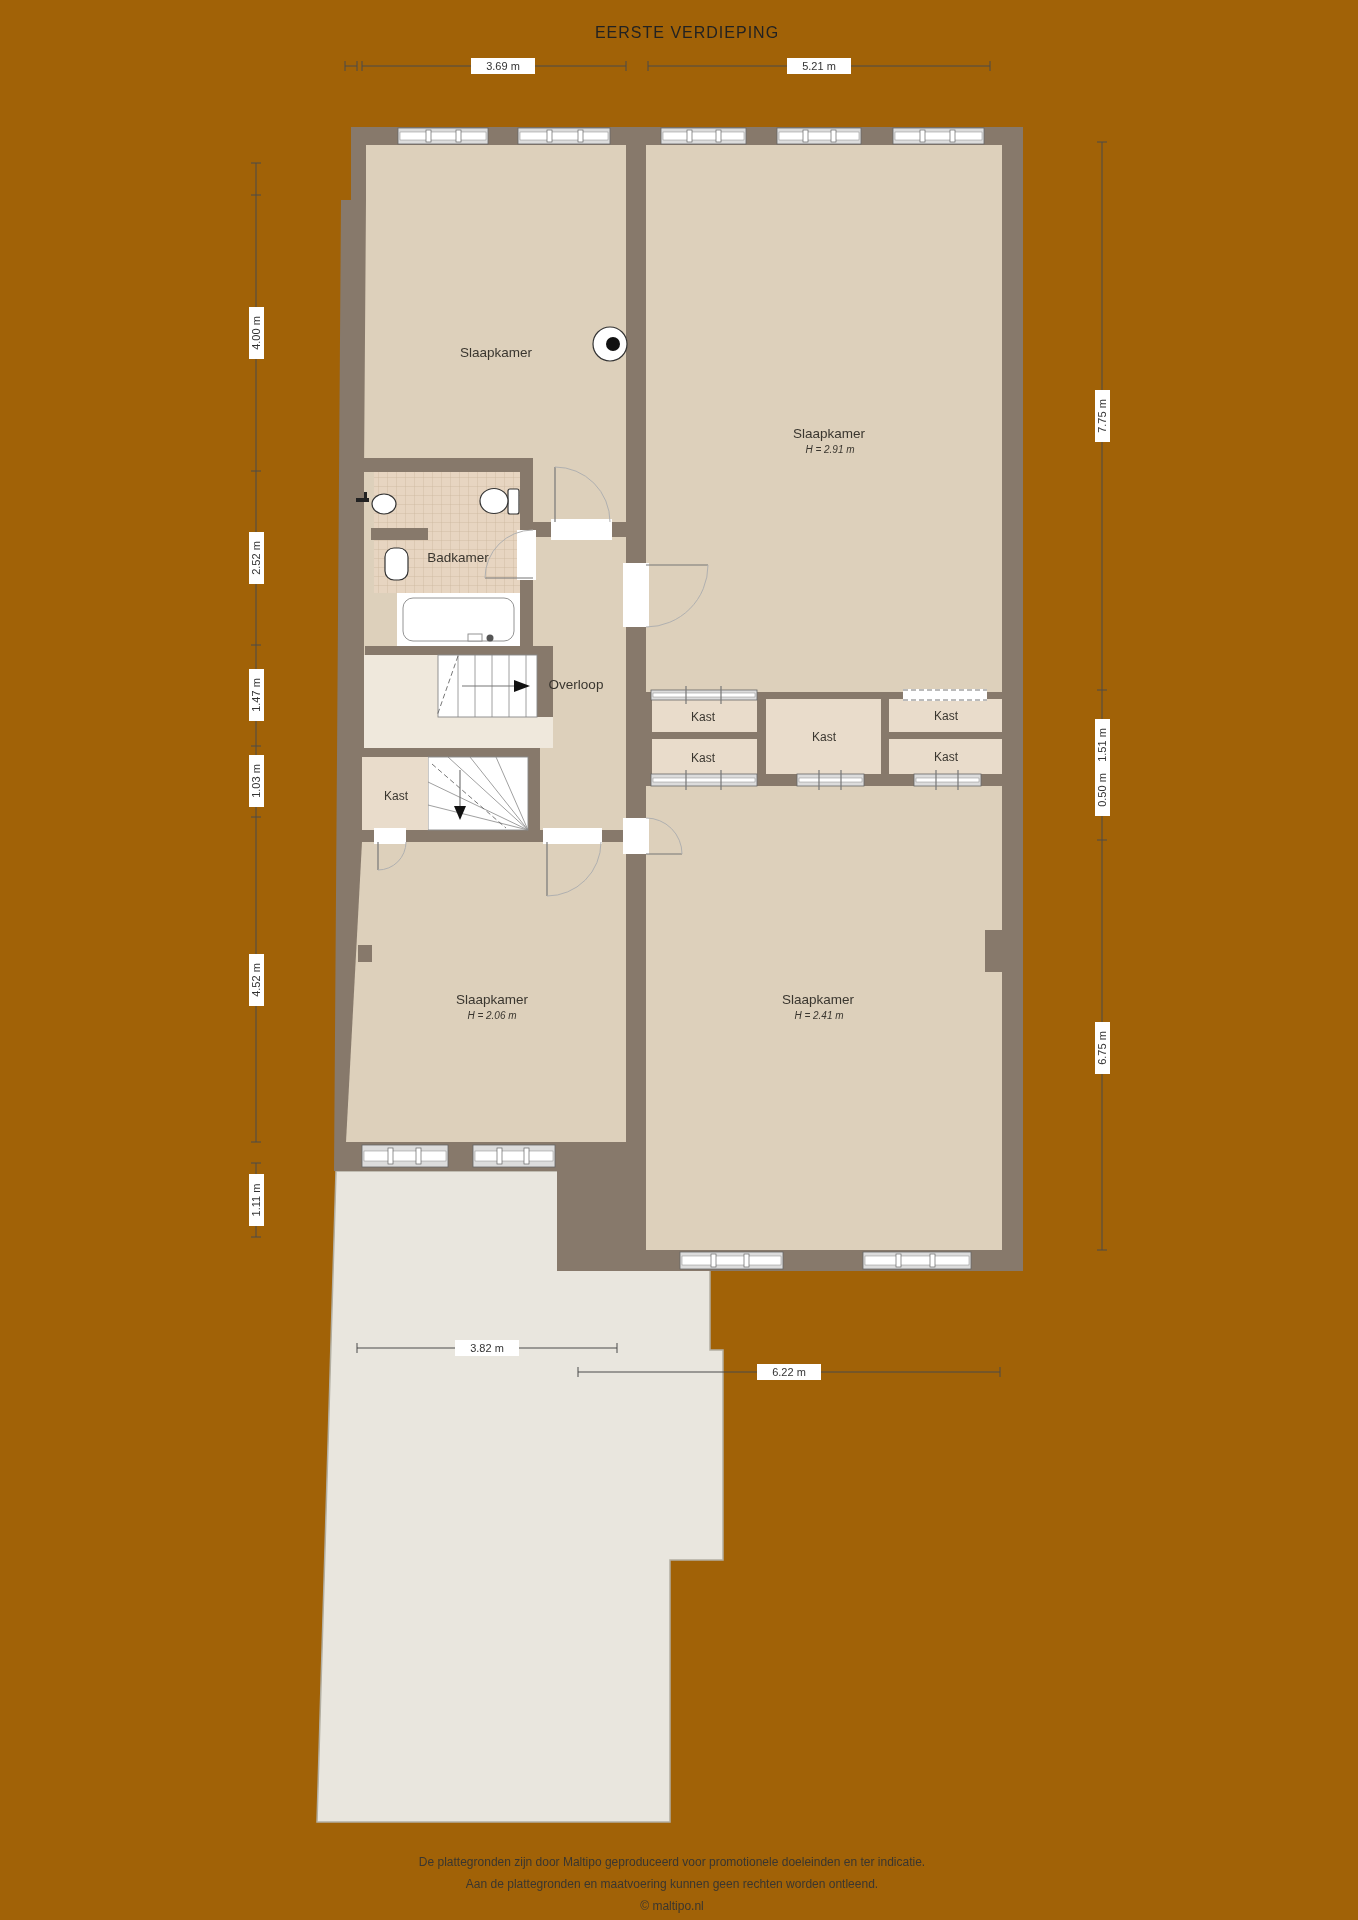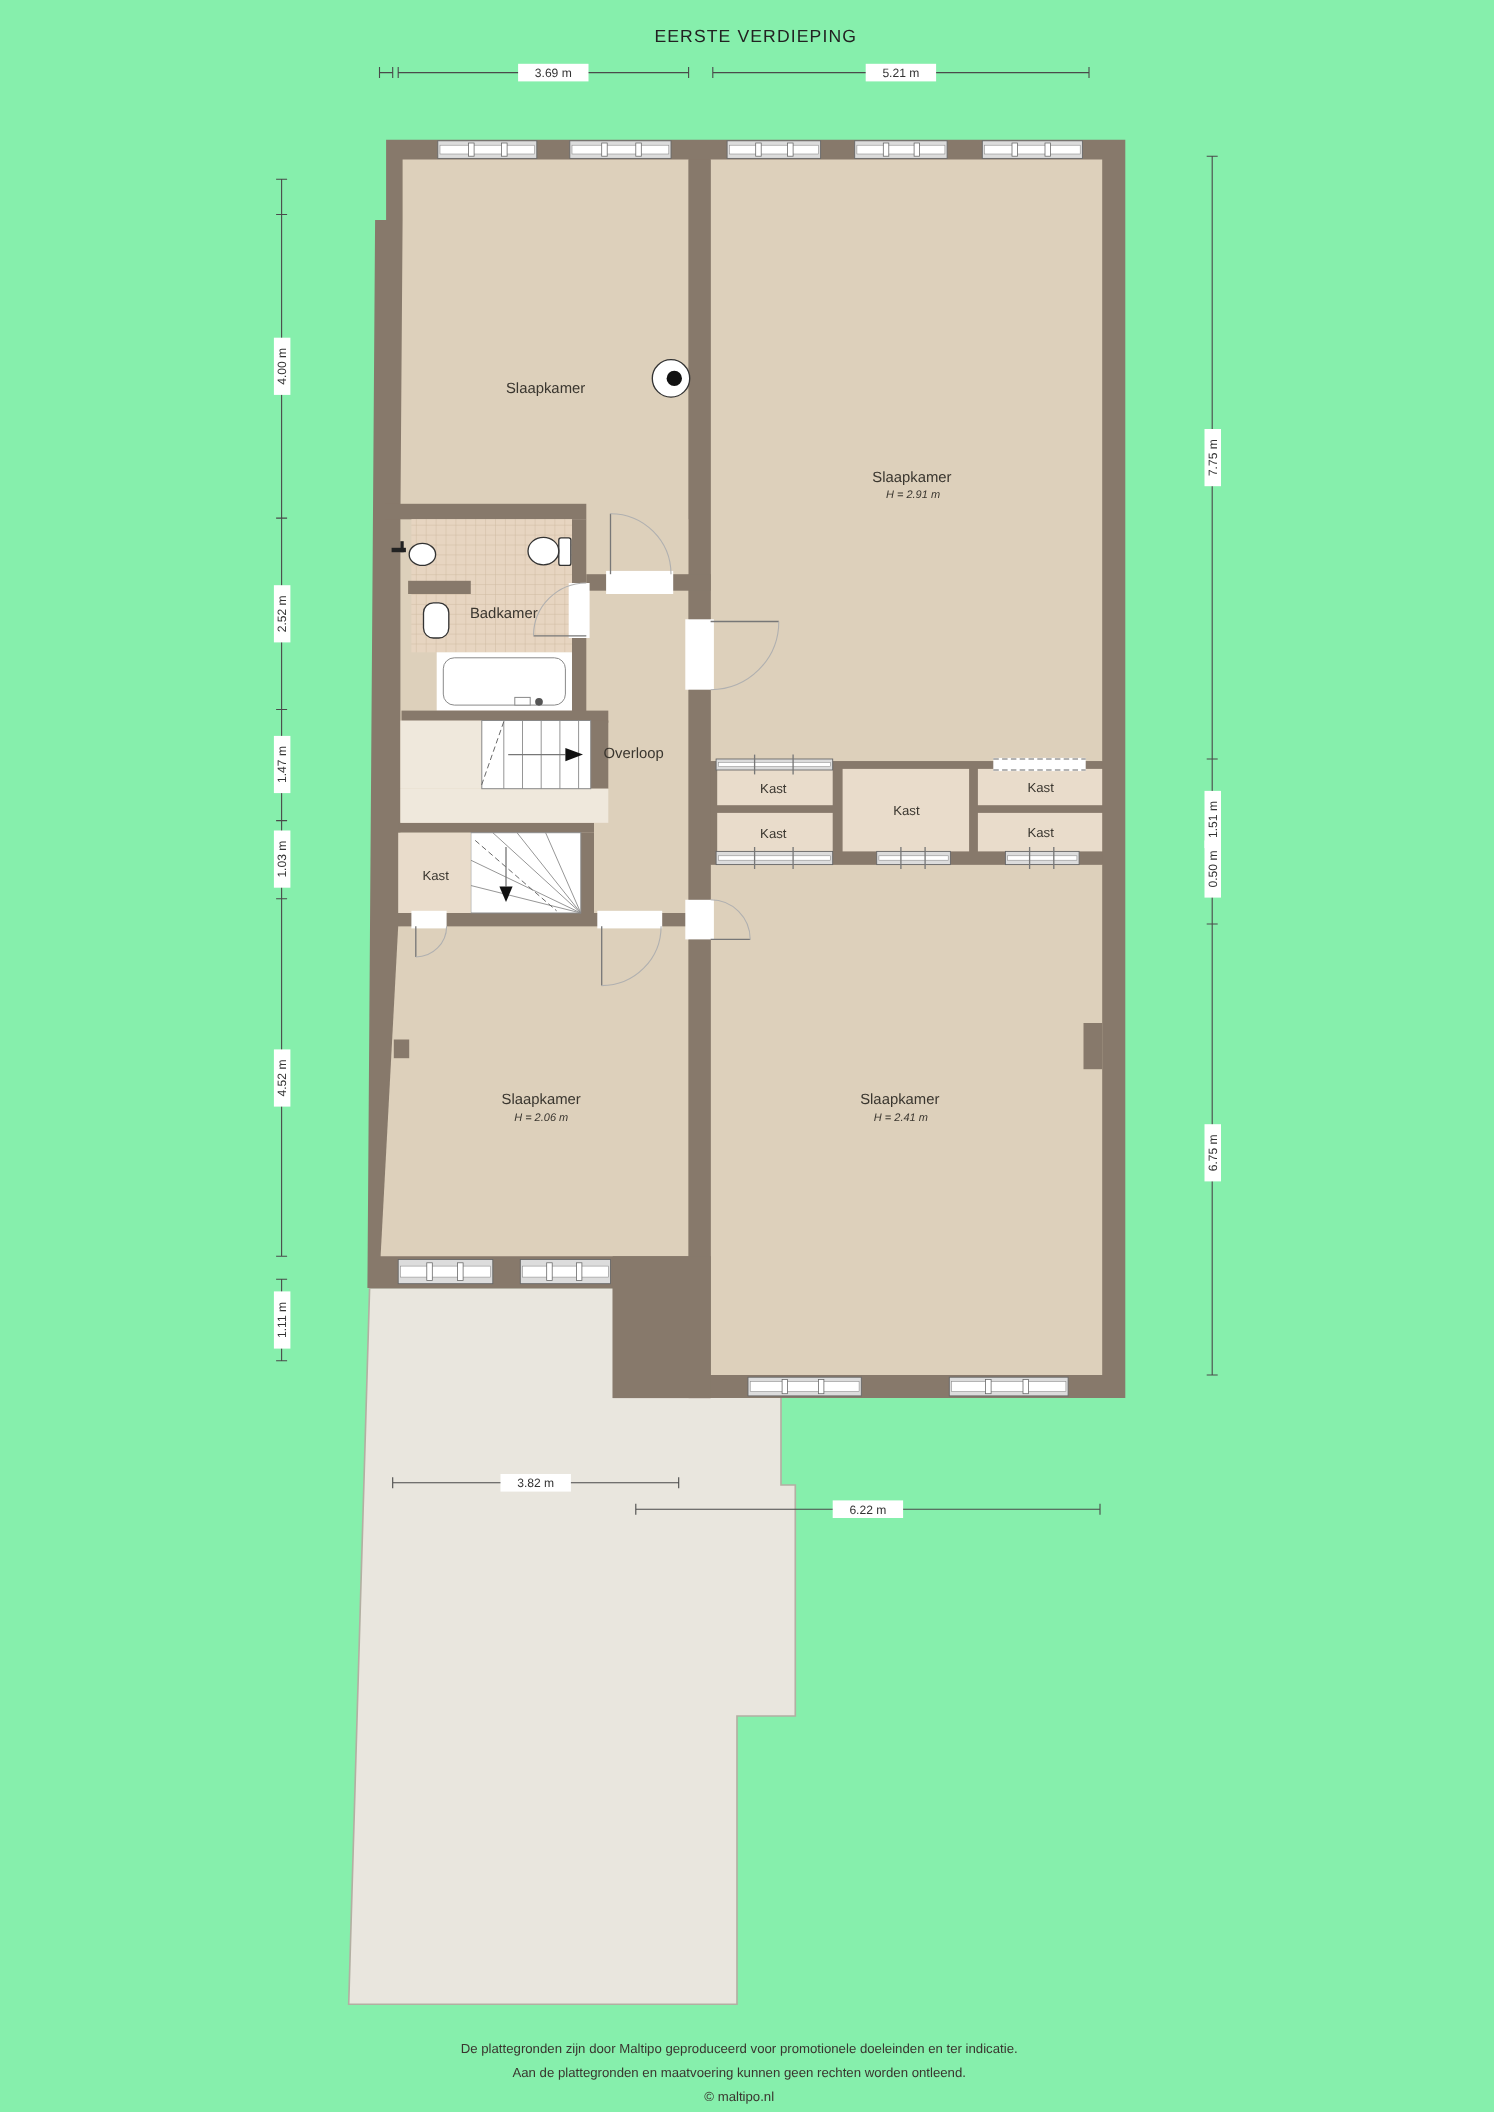--- a/index.html
+++ b/index.html
@@ -1,16 +1,16 @@
 <!DOCTYPE html>
 <html><head>
 <meta charset="utf-8">
 <style>
   html,body{margin:0;padding:0;background:#fff;}
-  #canvas{position:relative;width:1358px;height:1920px;background:#86efac;overflow:hidden;
+  #canvas{position:relative;width:1358px;height:1920px;background:#a16207;overflow:hidden;
           font-family:"Liberation Sans", sans-serif;}
   svg{position:absolute;left:0;top:0;}
   .wall{fill:#87796b;}
   .floor{fill:#ddd0bb;}
   .floor2{fill:#efe8dc;}
   .closet{fill:#e9dccb;}
   .white{fill:#ffffff;}
   .roof{fill:#e9e6de;stroke:#b3afa2;stroke-width:1.5;}
   .dim{stroke:#4a4a4a;stroke-width:1;fill:none;}
   .dimtext{font-size:11px;fill:#333;text-anchor:middle;}

